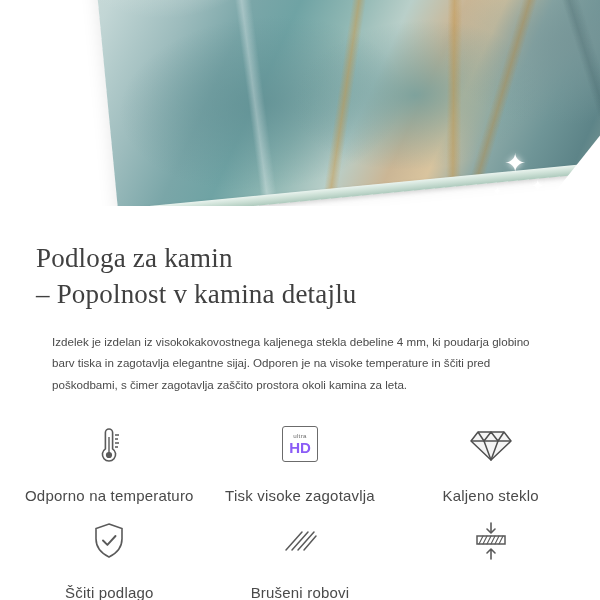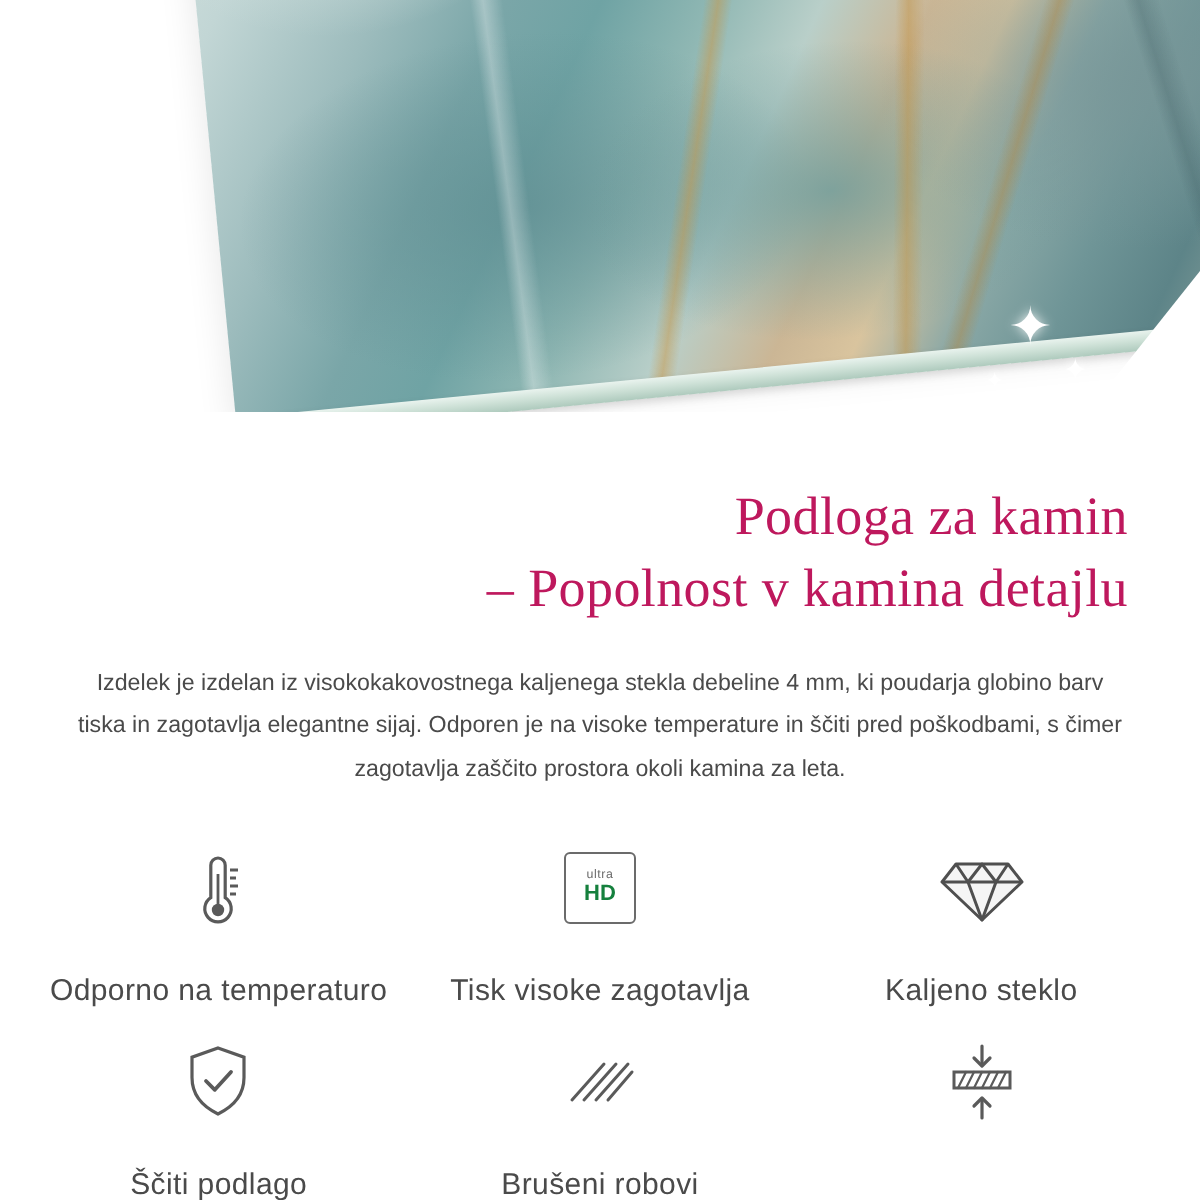--- a/index.html
+++ b/index.html
@@ -133,35 +133,33 @@
   .sparkle.s2 { right: 56px; top: 178px; font-size: 15px; }
   .sparkle.s3 { right: 98px; top: 186px; font-size: 11px; }
 
   
   .content {
     padding: 18px 36px 0 36px;
   }
   h1.title {
     font-family: "Liberation Serif", serif;
     font-weight: 400;
-    color: #be185d;
+    color: #404040;
     font-size: 27px;
     line-height: 1.35;
     margin: 0 0 18px 0;
     letter-spacing: 0.2px;
-    text-align: right;
   }
   h1.title .line2 { display: block; }
   p.desc {
     font-size: 11.6px;
     line-height: 1.85;
     color: #4a4a4a;
-    margin: 0;
+    margin: 16px;
     max-width: 530px;
-    text-align: center;
   }
 
   
   .features {
     margin-top: 26px;
     padding: 0 14px;
     display: grid;
     grid-template-columns: repeat(3, 1fr);
     grid-row-gap: 14px;
     justify-items: center;
@@ -194,23 +192,23 @@
     justify-content: center;
     line-height: 1;
   }
   .hd-box .ultra {
     font-size: 6.2px;
     letter-spacing: 0.3px;
     color: #6b6b6b;
     margin-bottom: 1px;
   }
   .hd-box .hd {
-    font-size: 11px;
+    font-size: 15px;
     font-weight: bold;
-    color: #15803d;
+    color: #8b5cf6;
   }
 </style>
 </head>
 <body>
 
 <div class="page">
 
   <div class="hero">
     <div class="hero-inner">
       <div class="slab">

